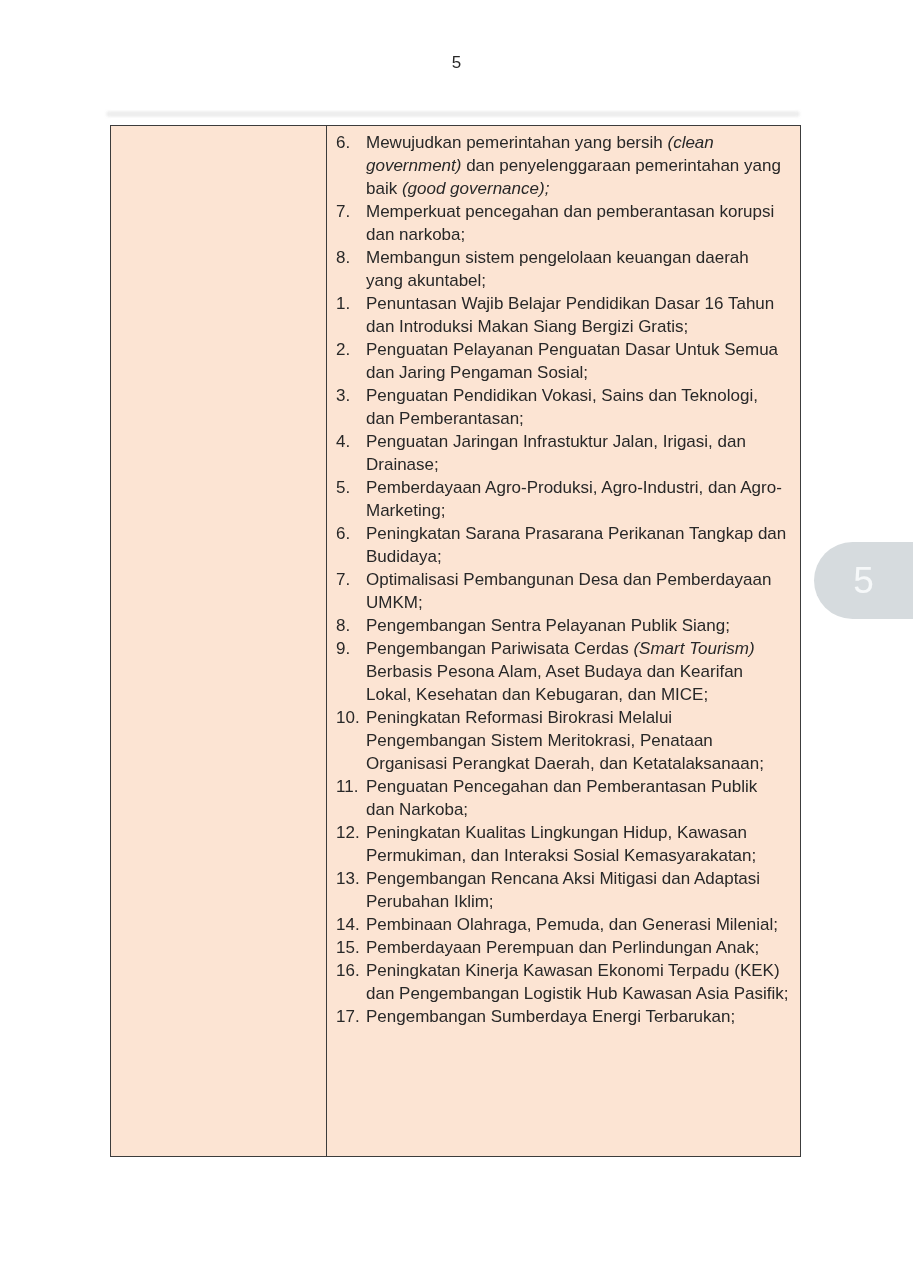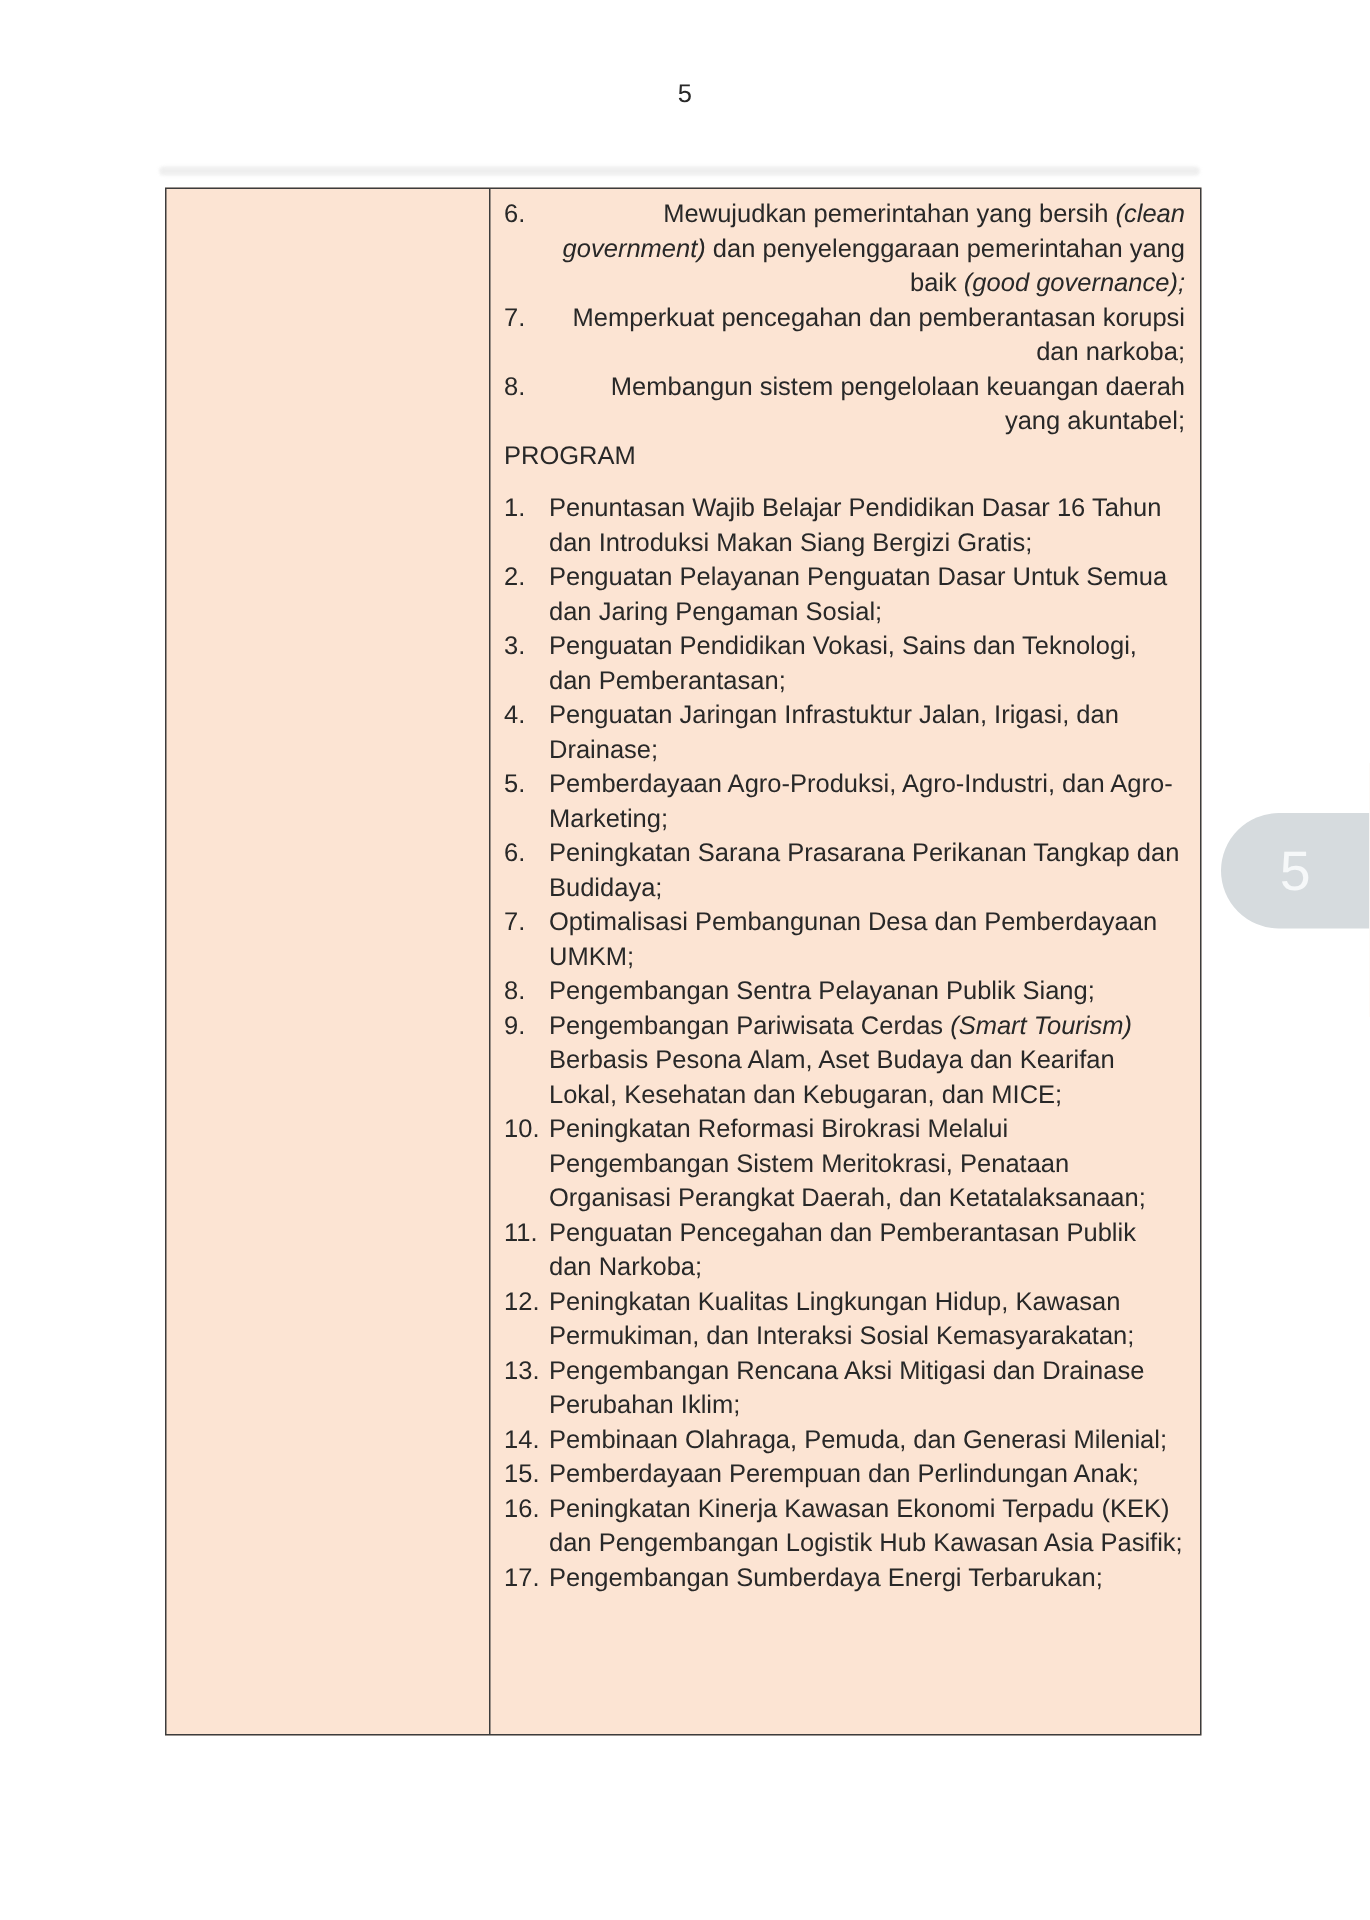--- a/index.html
+++ b/index.html
@@ -78,40 +78,39 @@
 
 <div class="page">
 
   <div class="page-number">5</div>
 
   <div class="artifact-line"></div>
 
   <div class="content-table">
     <div class="cell-left"></div>
     <div class="cell-right">
-      <ol class="num-list mission-list" style="counter-reset: num 5; text-align: right;">
+      <ol class="num-list mission-list" style="counter-reset: num 5;">
           <li><span>Mewujudkan pemerintahan yang bersih </span><em>(clean government)</em><span> dan penyelenggaraan pemerintahan yang baik </span><em>(good governance);</em></li>
           <li><span>Memperkuat pencegahan dan pemberantasan korupsi dan narkoba;</span></li>
           <li><span>Membangun sistem pengelolaan keuangan daerah yang akuntabel;</span></li>
         </ol>
-      <div class="section-heading">PROGRAM</div>
       <ol class="num-list program-list" style="counter-reset: num 0;">
           <li><span>Penuntasan Wajib Belajar Pendidikan Dasar 16 Tahun dan Introduksi Makan Siang Bergizi Gratis;</span></li>
           <li><span>Penguatan Pelayanan Penguatan Dasar Untuk Semua dan Jaring Pengaman Sosial;</span></li>
           <li><span>Penguatan Pendidikan Vokasi, Sains dan Teknologi, dan Pemberantasan;</span></li>
           <li><span>Penguatan Jaringan Infrastuktur Jalan, Irigasi, dan Drainase;</span></li>
           <li><span>Pemberdayaan Agro-Produksi, Agro-Industri, dan Agro-Marketing;</span></li>
           <li><span>Peningkatan Sarana Prasarana Perikanan Tangkap dan Budidaya;</span></li>
           <li><span>Optimalisasi Pembangunan Desa dan Pemberdayaan UMKM;</span></li>
           <li><span>Pengembangan Sentra Pelayanan Publik Siang;</span></li>
           <li><span>Pengembangan Pariwisata Cerdas </span><em>(Smart Tourism)</em><span> Berbasis Pesona Alam, Aset Budaya dan Kearifan Lokal, Kesehatan dan Kebugaran, dan MICE;</span></li>
           <li><span>Peningkatan Reformasi Birokrasi Melalui Pengembangan Sistem Meritokrasi, Penataan Organisasi Perangkat Daerah, dan Ketatalaksanaan;</span></li>
           <li><span>Penguatan Pencegahan dan Pemberantasan Publik dan Narkoba;</span></li>
           <li><span>Peningkatan Kualitas Lingkungan Hidup, Kawasan Permukiman, dan Interaksi Sosial Kemasyarakatan;</span></li>
-          <li><span>Pengembangan Rencana Aksi Mitigasi dan Drainase Perubahan Iklim;</span></li>
+          <li><span>Pengembangan Rencana Aksi Mitigasi dan Adaptasi Perubahan Iklim;</span></li>
           <li><span>Pembinaan Olahraga, Pemuda, dan Generasi Milenial;</span></li>
           <li><span>Pemberdayaan Perempuan dan Perlindungan Anak;</span></li>
           <li><span>Peningkatan Kinerja Kawasan Ekonomi Terpadu (KEK) dan Pengembangan Logistik Hub Kawasan Asia Pasifik;</span></li>
           <li><span>Pengembangan Sumberdaya Energi Terbarukan;</span></li>
         </ol>
     </div>
   </div>
 
   <div class="side-tab">
     <span class="side-tab-label">5</span>

